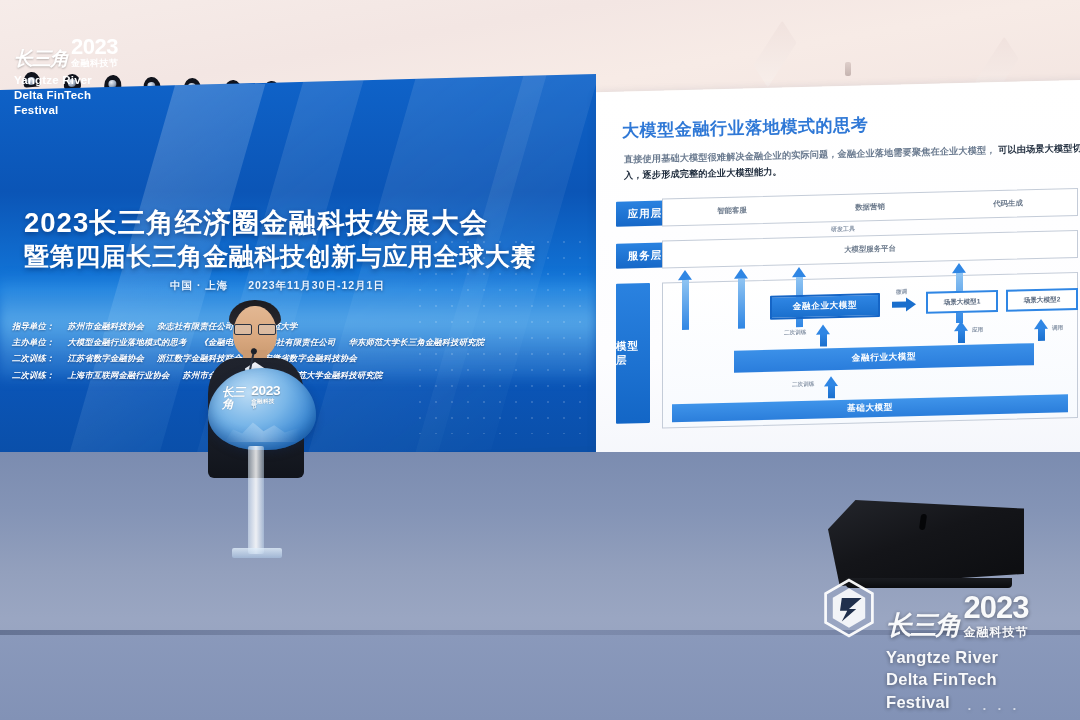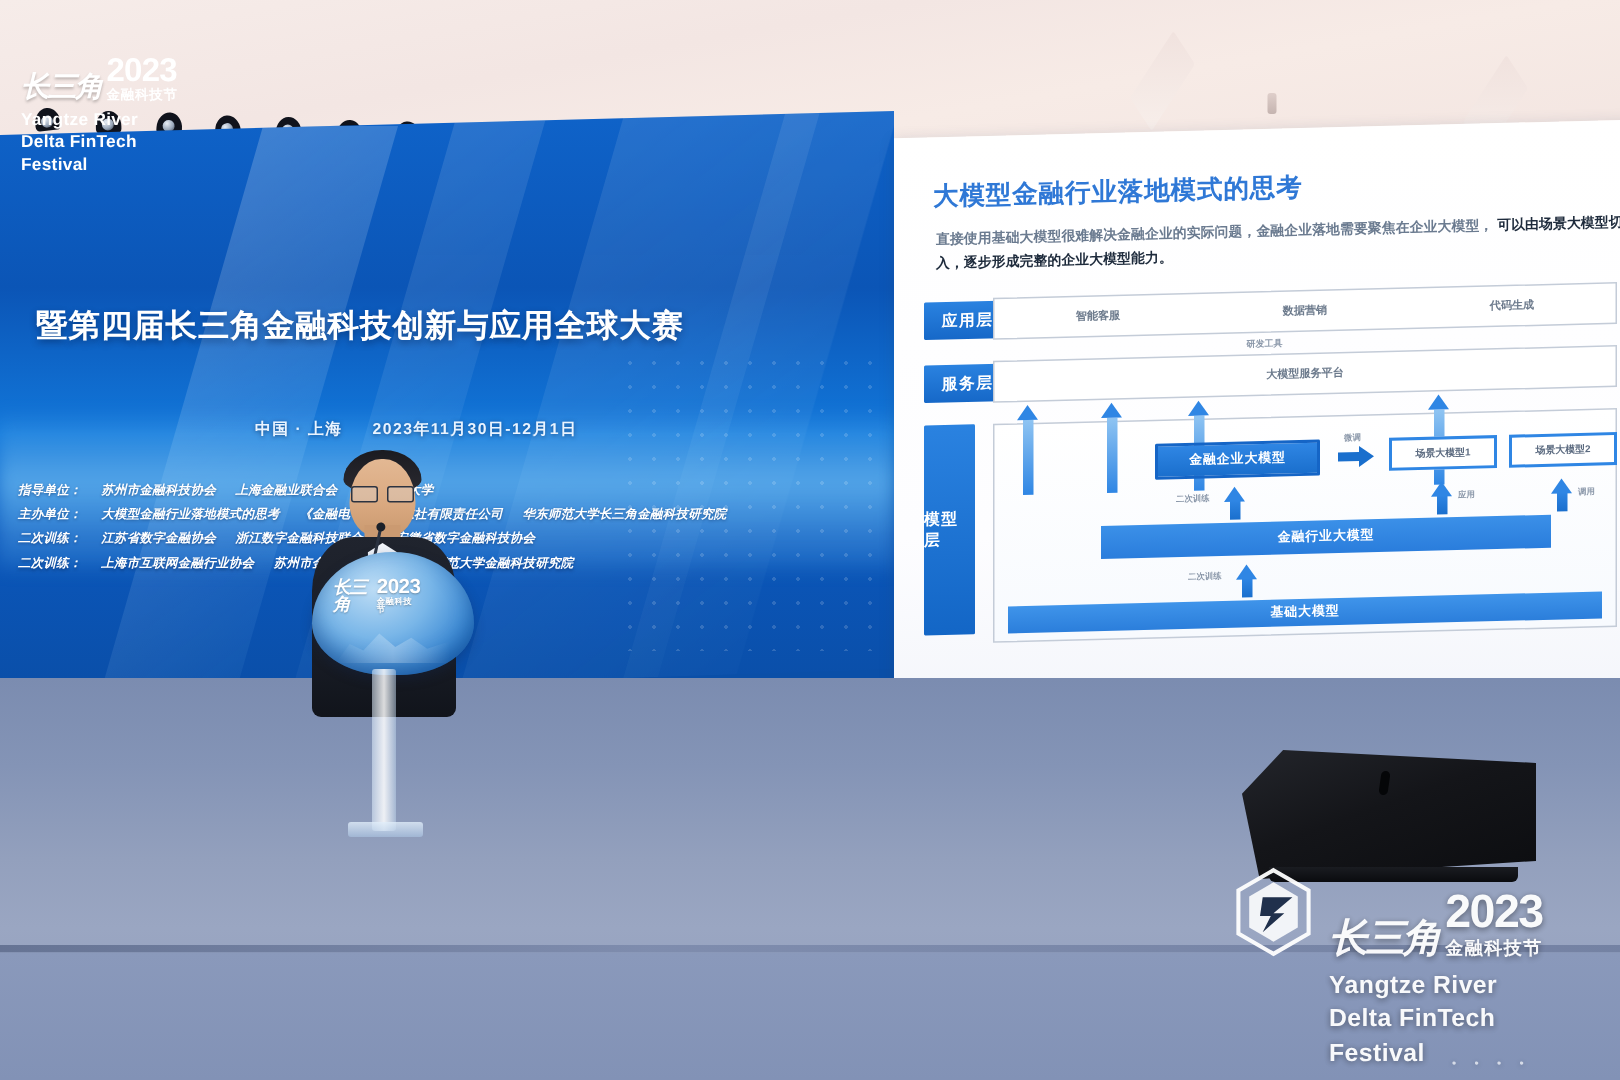--- a/index.html
+++ b/index.html
@@ -89,21 +89,21 @@
   .evt-sub-cn { font-size:9px; font-weight:700; margin-top:1px; letter-spacing:.5px;}
   .evt-en { margin-top:5px; font-size:11.5px; font-weight:700; line-height:1.32; letter-spacing:.2px;}
 
   
   .conf-title {
     position:absolute; left:24px; top:205px; color:#ffffff;
     font-weight:800; font-size:27.5px; line-height:1.28; letter-spacing:1px;
     text-shadow: 0 2px 5px rgba(0,20,60,.45);
     white-space:nowrap;
   }
-  .conf-title .ln2{ font-size:21px; letter-spacing:.6px; }
+  .conf-title .ln2{ font-size:25px; letter-spacing:.6px; }
   .conf-meta {
     position:absolute; left:170px; top:279px;
     color:#eaf4ff; font-size:10.5px; letter-spacing:1px; font-weight:600;
     text-shadow:0 1px 3px rgba(0,20,60,.5);
     white-space:nowrap;
   }
   .conf-meta span + span { margin-left:16px; }
 
   
   .sponsors {
@@ -417,29 +417,30 @@
       </div>
     </div>
     <div class="evt-en">
       <div>Yangtze River</div>
       <div>Delta FinTech</div>
       <div>Festival</div>
     </div>
   </div>
 
   <div class="conf-title">
+    <div>2023长三角经济圈金融科技发展大会</div>
     <div class="ln2">暨第四届长三角金融科技创新与应用全球大赛</div>
   </div>
   <div class="conf-meta">
     <span>中国 · 上海</span>
     <span>2023年11月30日-12月1日</span>
   </div>
 
   <div class="sponsors" id="sponsor-block">
-      <div><span>指导单位：</span><span>苏州市金融科技协会</span><span>上海金融业联合会</span><span>华东师范大学</span></div>
+      <div><span>指导单位：</span><span>苏州市金融科技协会</span><span>杂志社有限责任公司</span><span>华东师范大学</span></div>
       <div><span>主办单位：</span><span>大模型金融行业落地模式的思考</span><span>《金融电子化》杂志社有限责任公司</span><span>华东师范大学长三角金融科技研究院</span></div>
       <div><span>二次训练：</span><span>江苏省数字金融协会</span><span>浙江数字金融科技联合会</span><span>安徽省数字金融科技协会</span></div>
       <div><span>二次训练：</span><span>上海市互联网金融行业协会</span><span>苏州市金融科技协会</span><span>华东师范大学金融科技研究院</span></div>
     </div>
 
   <div class="screen-base"></div>
 
   <div class="screen">
     <div class="slide">
       <div class="slide-title">大模型金融行业落地模式的思考</div>

